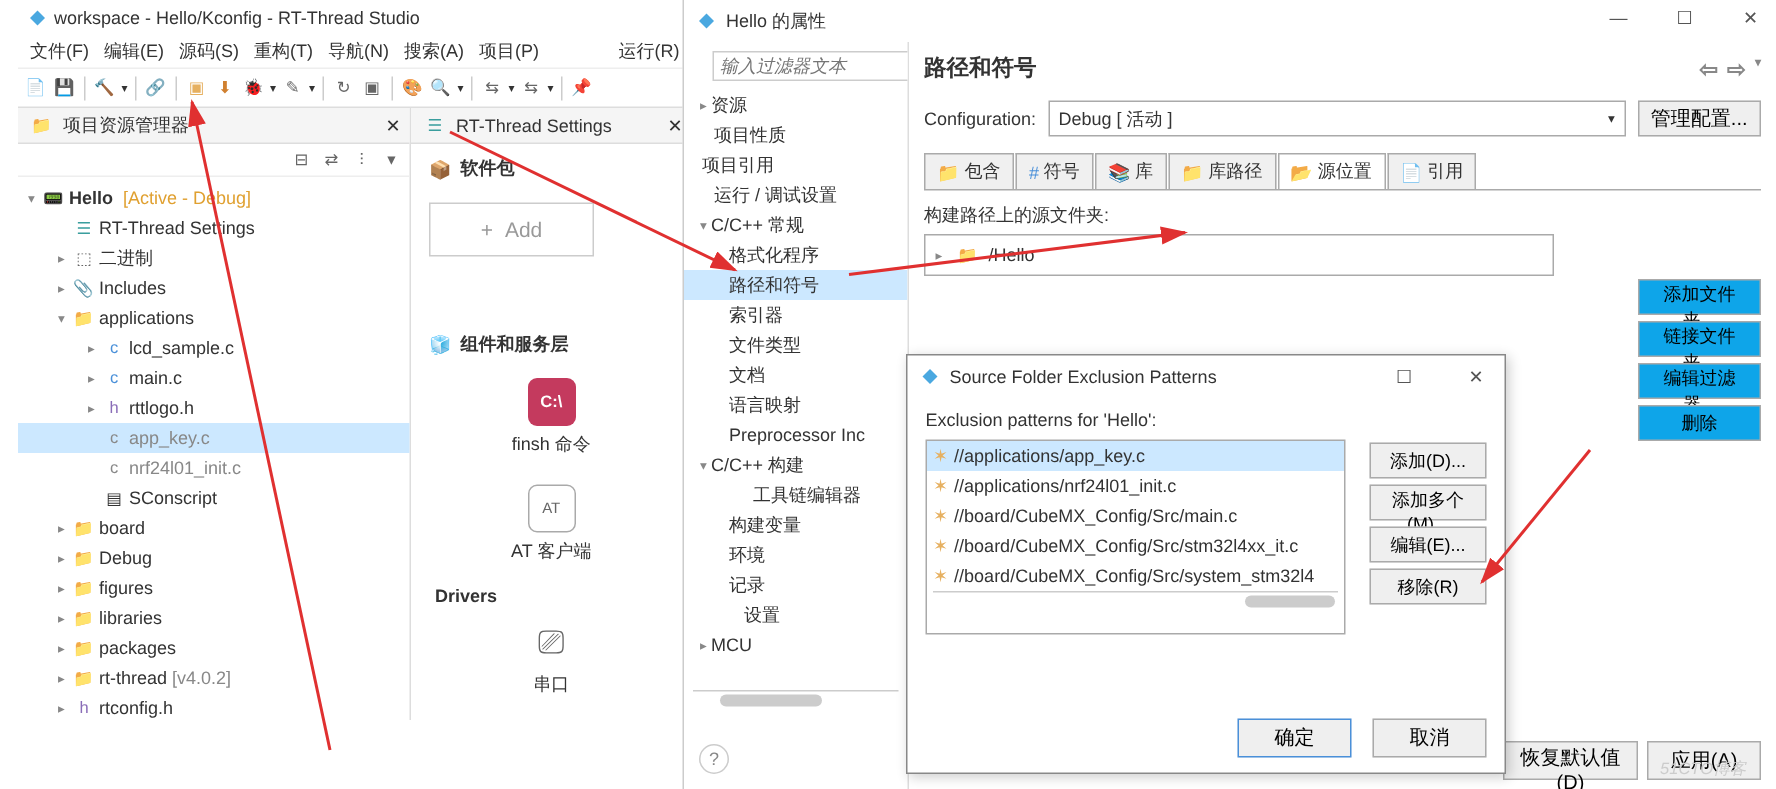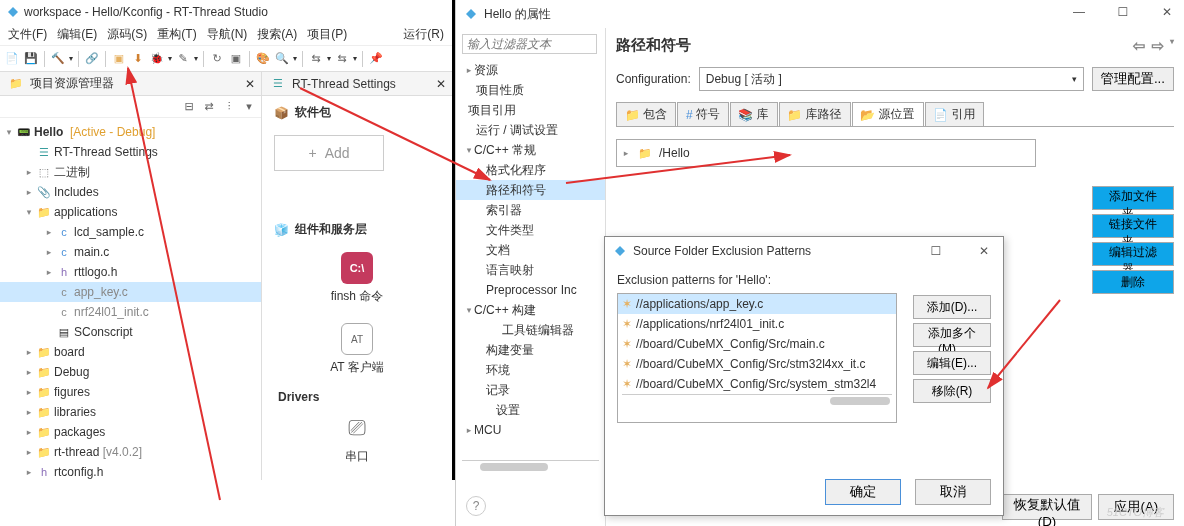--- a/index.html
+++ b/index.html
@@ -1,17 +1,17 @@
 <!DOCTYPE html>
 <html><head>
 <meta charset="utf-8">
 <style>
 * { box-sizing: border-box; font-family: "Microsoft YaHei", sans-serif; }
 body { margin: 0; width: 1184px; height: 526px; background: #fff; font-size: 12px; color: #333; position: relative; overflow: hidden; }
-.main-window { position: absolute; left: 0; top: 0; width: 455px; height: 480px; border-right: 3px solid #000000; }
+.main-window { position: absolute; left: 12px; top: 0; width: 455px; height: 480px; border-right: 6px solid #000000; }
 .title-bar { height: 24px; display: flex; align-items: center; padding: 0 6px; gap: 4px; }
 .logo { width: 14px; height: 14px; display: inline-flex; align-items: center; justify-content: center; }
 .menu-bar { height: 22px; display: flex; align-items: center; padding: 0 4px; gap: 2px; border-bottom: 1px solid #eee; }
 .menu-item { padding: 2px 4px; cursor: pointer; }
 .toolbar { height: 26px; display: flex; align-items: center; padding: 0 4px; gap: 3px; border-bottom: 1px solid #ddd; }
 .tb-icon { width: 16px; height: 16px; display: inline-flex; align-items: center; justify-content: center; font-size: 11px; color: #666; }
 .tb-sep { width: 1px; height: 16px; background: #ccc; margin: 0 2px; }
 .content-area { display: flex; height: calc(100% - 72px); }
 .explorer-panel { width: 262px; border-right: 1px solid #ddd; display: flex; flex-direction: column; }
 .panel-header { height: 24px; display: flex; align-items: center; padding: 0 6px; border-bottom: 1px solid #ddd; background: #f5f5f5; gap: 4px; }
@@ -45,21 +45,21 @@
 .serial-icon { color: #666; font-size: 22px; }
 .audio-icon { color: #888; font-size: 22px; }
 .drivers-title { font-weight: bold; margin: 14px 0 8px 4px; }
 
 .prop-window { position: absolute; left: 455px; top: 0; width: 729px; height: 526px; background: #fff; border-left: 1px solid #ccc; }
 .prop-titlebar { height: 28px; display: flex; align-items: center; padding: 0 8px; gap: 6px; }
 .win-btns { position: absolute; right: 4px; top: 2px; display: flex; gap: 18px; }
 .win-btn { width: 26px; height: 20px; display: flex; align-items: center; justify-content: center; cursor: pointer; color: #555; }
 .prop-body { display: flex; height: calc(100% - 28px); }
 .prop-sidebar { width: 150px; border-right: 1px solid #ddd; padding: 6px 0; overflow: hidden; }
-.filter-input { width: 135px; margin: 0 6px 6px; height: 20px; border: 1px solid #ccc; font-size: 12px; padding: 0 4px; color: #999; font-style: italic; }
+.filter-input { width: 135px; margin: 0 19px 6px; height: 20px; border: 1px solid #ccc; font-size: 12px; padding: 0 4px; color: #999; font-style: italic; }
 .ptree-item { display: flex; align-items: center; height: 20px; padding: 0 6px; cursor: pointer; }
 .ptree-item.selected { background: #cce8ff; }
 .prop-main { flex: 1; display: flex; flex-direction: column; padding: 8px 10px; position: relative; }
 .prop-heading { font-size: 15px; font-weight: bold; margin-bottom: 12px; display: flex; align-items: center; }
 .nav-arrows { margin-left: auto; display: flex; gap: 6px; color: #888; }
 .config-row { display: flex; align-items: center; gap: 8px; margin-bottom: 12px; }
 .config-select { flex: 1; height: 24px; border: 1px solid #aaa; padding: 0 6px; display: flex; align-items: center; background: #fff; }
 .mgmt-btn { height: 24px; padding: 0 8px; border: 1px solid #aaa; background: #efefef; cursor: pointer; }
 .tabs-row { display: flex; align-items: flex-end; border-bottom: 1px solid #aaa; height: 24px; gap: 1px; }
 .tab { padding: 3px 8px; border: 1px solid #aaa; border-bottom: none; background: #f0f0f0; display: flex; align-items: center; gap: 3px; cursor: pointer; }
@@ -422,20 +422,21 @@
         <div class="tab active">
             <span style="color:#4a90d9">📂</span>
             <span>源位置</span>
           </div>
         <div class="tab">
             <span style="color:#d08030">📄</span>
             <span>引用</span>
           </div>
       </div>
       <div class="src-section">
+        <div>构建路径上的源文件夹:</div>
         <div class="src-list-box">
           <div class="src-row">
             <span class="twisty">▸</span>
             <span class="node-icon folder-i">📁</span>
             <span>/Hello</span>
           </div>
         </div>
       </div>
       <div class="right-btns">
         <button class="right-btn">添加文件夹...</button>

